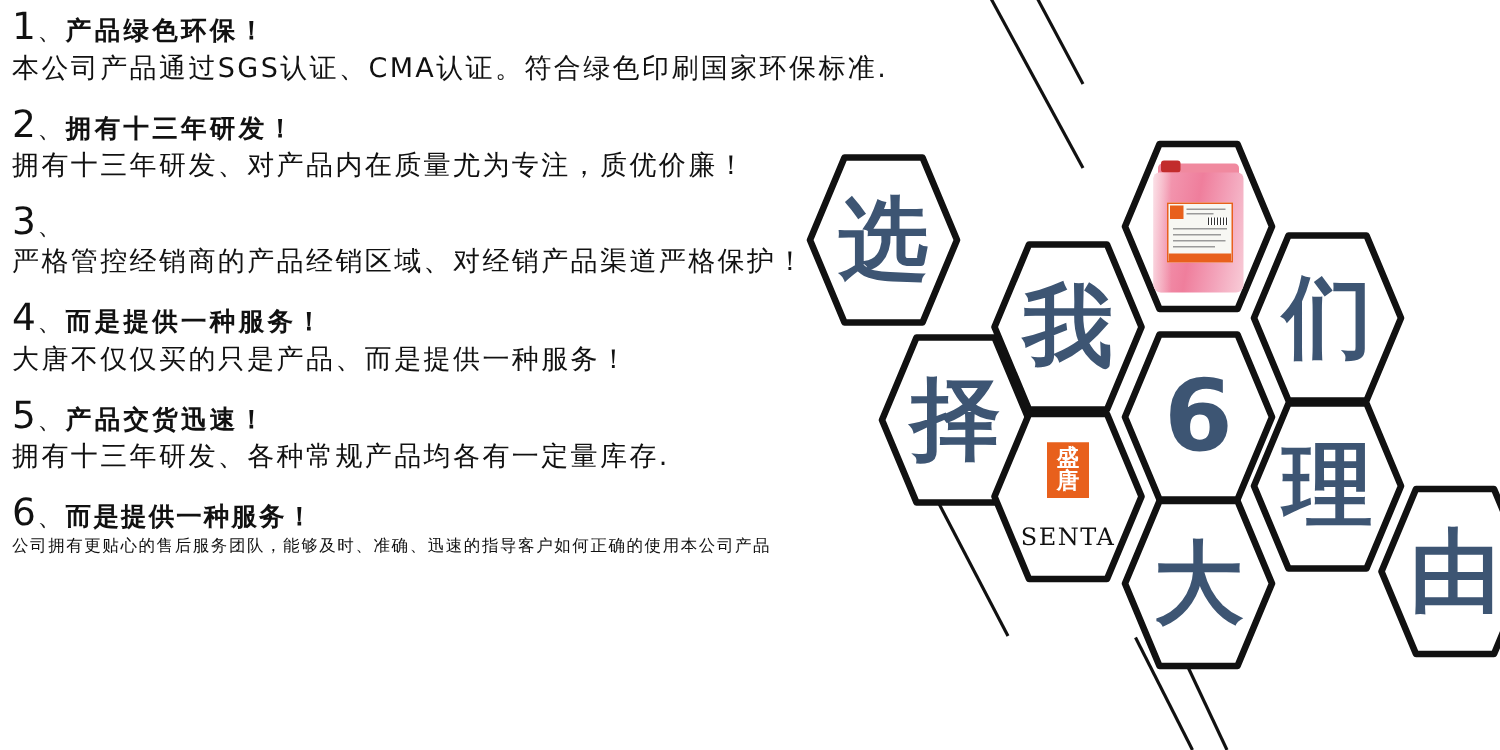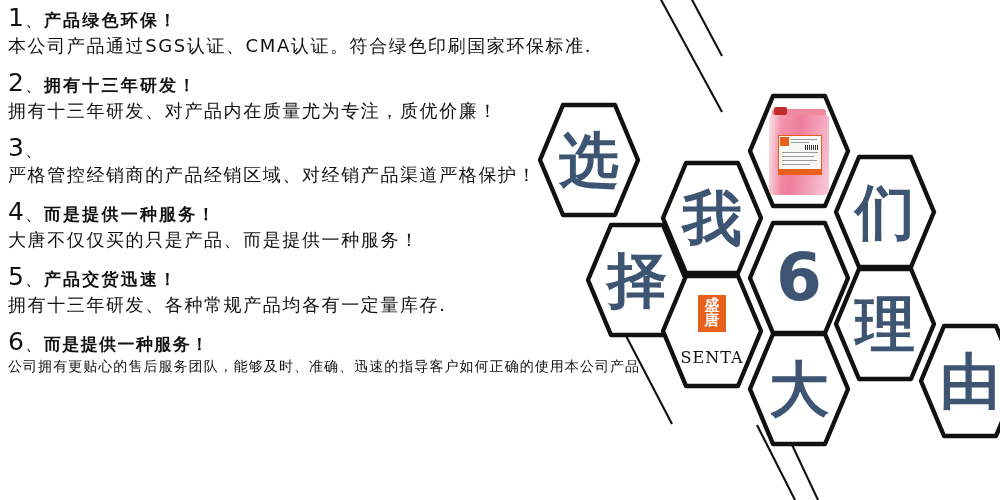--- a/index.html
+++ b/index.html
@@ -24,21 +24,21 @@
     font-family:"DejaVu Sans","Liberation Sans",sans-serif;
   }
   .f-dun{font-size:17px;margin:0 2px 0 1px;}
   .f-title{
     font-size:17px;font-weight:700;letter-spacing:2.2px;
   }
   .f-body{
     font-size:18px;color:#111;letter-spacing:1.6px;
     line-height:1.5;margin-top:-1px;white-space:nowrap;
   }
-  .feature.last .f-body{letter-spacing:1.05px;font-size:14px;}
+  .feature.last .f-body{letter-spacing:1.05px;font-size:11px;}
   .feature.last .f-title{letter-spacing:1.4px;}
 
   
   .honeycomb{position:absolute;left:0;top:0;width:1000px;height:500px;}
   .hex{
     position:absolute;width:104px;height:118px;
   }
   .hex svg{position:absolute;left:0;top:0;width:104px;height:118px;}
   .hex .glyph{
     position:absolute;left:0;top:0;width:104px;height:118px;

